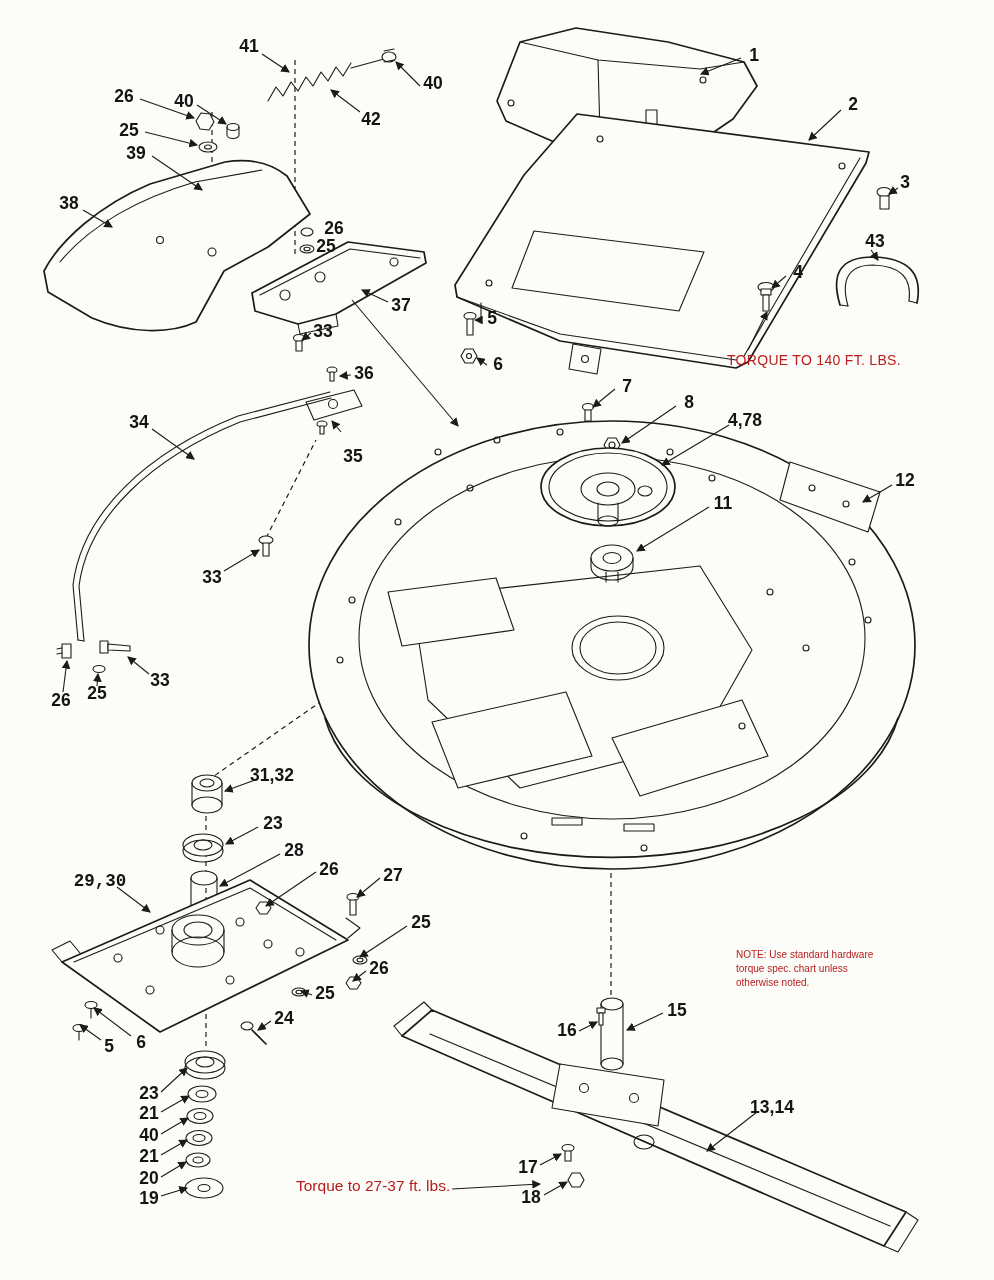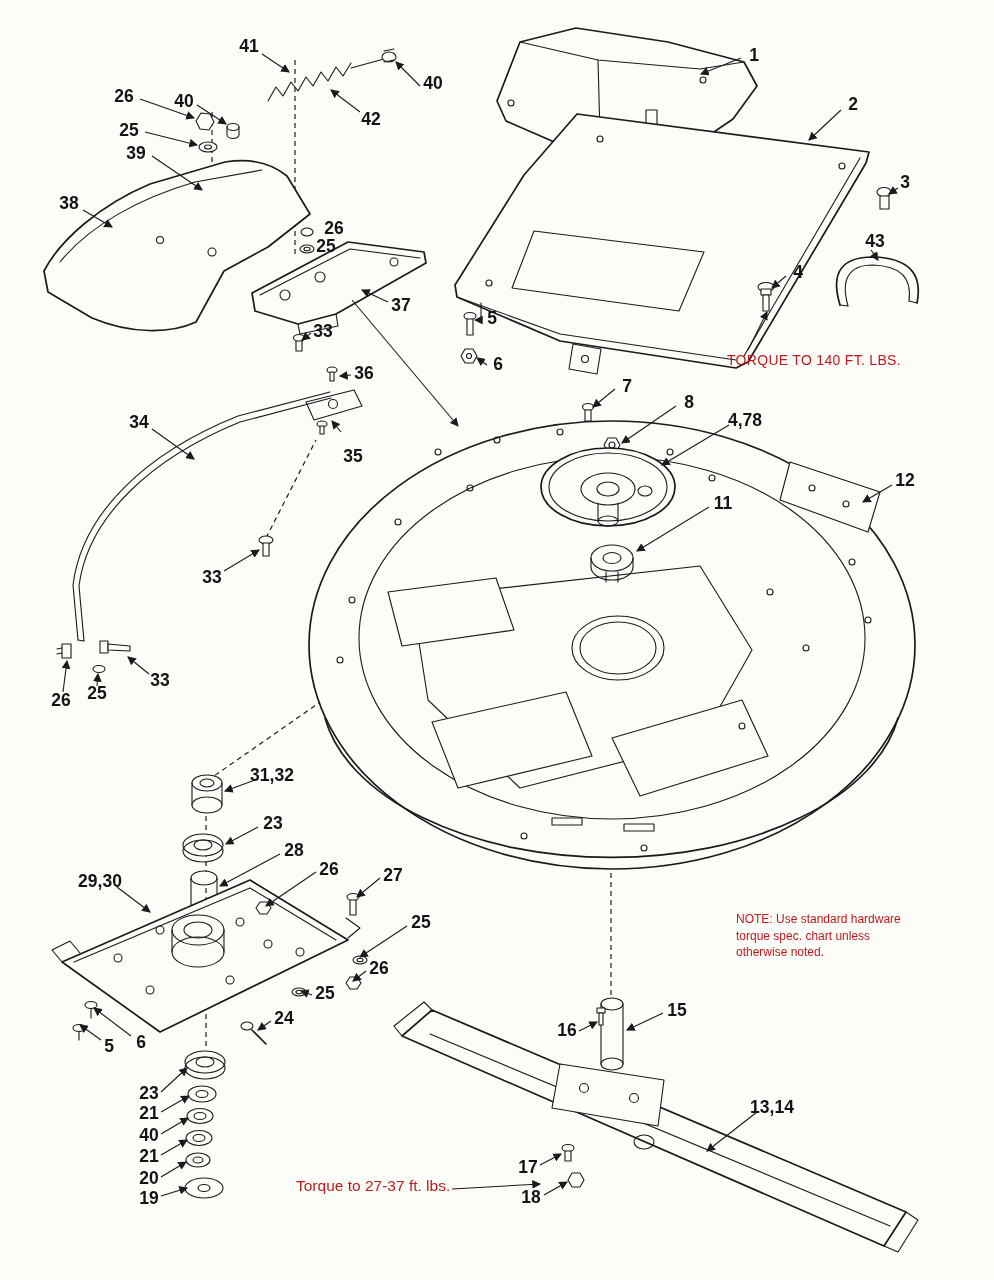--- a/index.html
+++ b/index.html
@@ -24,21 +24,21 @@
   }
   .watermark sup { font-size: 24px; vertical-align: super; letter-spacing: 0; }
 
   #labels { position: absolute; inset: 0; z-index: 4; }
   .part-label {
     position: absolute; transform: translate(-50%,-50%);
     font-size: 17.5px; font-weight: bold; color: #141414; white-space: nowrap;
   }
   .annotation { position: absolute; color: #b91c1c; z-index: 4; }
   #anno-torque140  { left: 727px; top: 352px; font-size: 14px; letter-spacing: .3px; }
-  #anno-note       { left: 736px; top: 911px; font-size: 12px; line-height: 1.38; white-space: pre-line; width: 255px; }
+  #anno-note       { left: 736px; top: 948px; font-size: 10px; line-height: 1.38; white-space: pre-line; width: 255px; }
   #anno-torque2737 { left: 296px; top: 1177px; font-size: 15.5px; }
 </style>
 </head>
 <body>
 
 <div id="page">
 
   <svg id="drawing" width="994" height="1280" viewBox="0 0 994 1280">
     <defs>
       <marker id="arr" markerWidth="8" markerHeight="8" refX="7" refY="4" orient="auto">
@@ -394,21 +394,21 @@
       <div class="part-label" style="left: 905px; top: 480px;">12</div>
       <div class="part-label" style="left: 212px; top: 577px;">33</div>
       <div class="part-label" style="left: 160px; top: 680px;">33</div>
       <div class="part-label" style="left: 61px; top: 700px;">26</div>
       <div class="part-label" style="left: 97px; top: 693px;">25</div>
       <div class="part-label" style="left: 272px; top: 775px;">31,32</div>
       <div class="part-label" style="left: 273px; top: 823px;">23</div>
       <div class="part-label" style="left: 294px; top: 850px;">28</div>
       <div class="part-label" style="left: 329px; top: 869px;">26</div>
       <div class="part-label" style="left: 393px; top: 875px;">27</div>
-      <div class="part-label" style="left: 100px; top: 881px;">29,30</div>
+      <div class="part-label" style="left: 100px; top: 881px; font-family: Liberation Mono, monospace;">29,30</div>
       <div class="part-label" style="left: 421px; top: 922px;">25</div>
       <div class="part-label" style="left: 379px; top: 968px;">26</div>
       <div class="part-label" style="left: 325px; top: 993px;">25</div>
       <div class="part-label" style="left: 284px; top: 1018px;">24</div>
       <div class="part-label" style="left: 109px; top: 1046px;">5</div>
       <div class="part-label" style="left: 141px; top: 1042px;">6</div>
       <div class="part-label" style="left: 149px; top: 1093px;">23</div>
       <div class="part-label" style="left: 149px; top: 1113px;">21</div>
       <div class="part-label" style="left: 149px; top: 1135px;">40</div>
       <div class="part-label" style="left: 149px; top: 1156px;">21</div>

